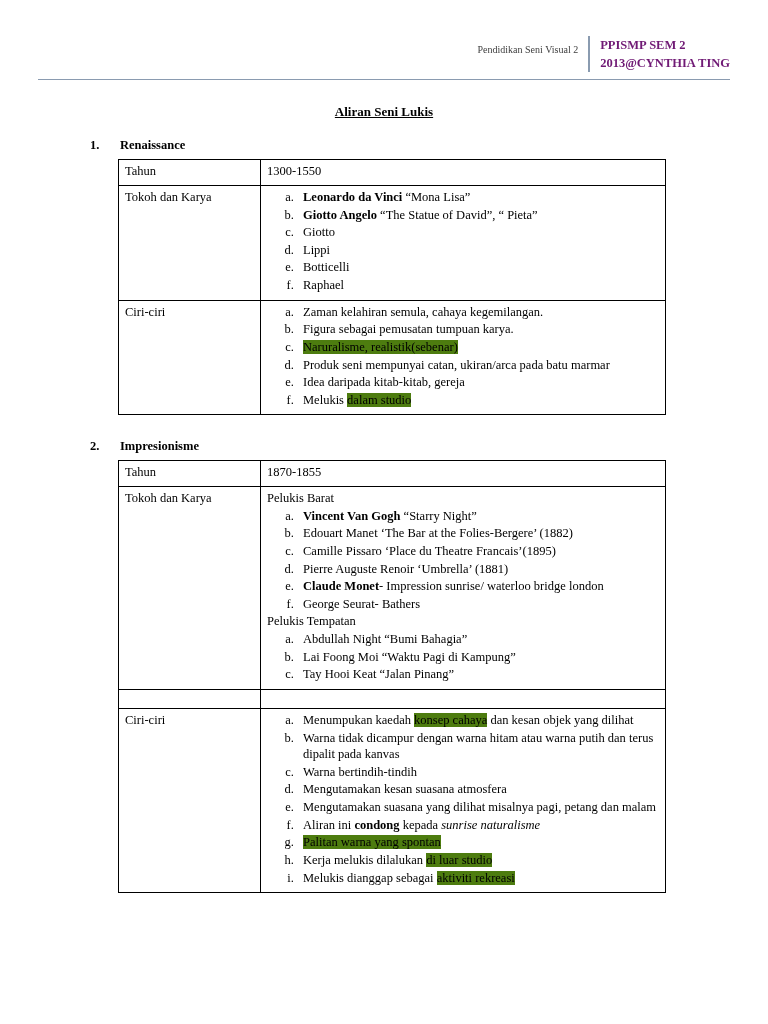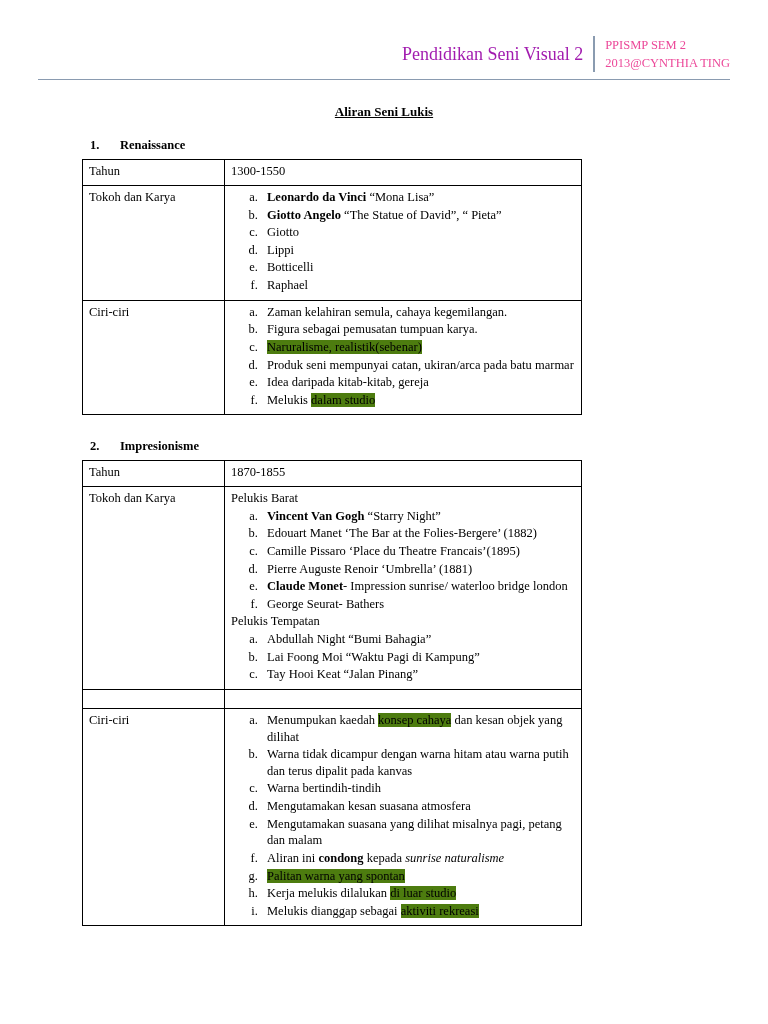--- a/index.html
+++ b/index.html
@@ -25,35 +25,35 @@
 
   
   .header {
     margin: 36px 38px 0 38px;
     padding-bottom: 4px;
     display: flex;
     justify-content: flex-end;
     align-items: flex-start;
   }
   .header-left {
-    font-size: 18px;
-    color: #a21caf;
+    font-size: 10px;
+    color: #404040;
     padding-top: 8px;
     padding-right: 10px;
     text-align: center;
   }
   .header-divider {
     width: 2px;
     align-self: stretch;
     background: #8a9bb0;
     margin-right: 10px;
   }
   .header-right {
-    color: #ec4899;
-    font-weight: normal;
+    color: #701a75;
+    font-weight: bold;
     font-size: 12.5px;
     line-height: 1.45;
     text-align: left;
   }
   .header-rule {
     margin: 3px 38px 0 38px;
     border-bottom: 1.5px solid #8a9bb0;
   }
 
   
@@ -81,22 +81,22 @@
     padding-left: 52px;
     box-sizing: content-box;
   }
   .section-label {
     display: inline-block;
   }
 
   
   table.info {
     border-collapse: collapse;
-    width: 500px;
-    margin-left: 44px;
+    width: 548px;
+    margin-left: 80px;
     table-layout: fixed;
     font-family: Liberation Serif, serif;
   }
   table.info td {
     border: 1px solid #000;
     vertical-align: top;
     padding: 3px 5px 5px 6px;
     font-size: 12.5px;
     line-height: 1.33;
   }

